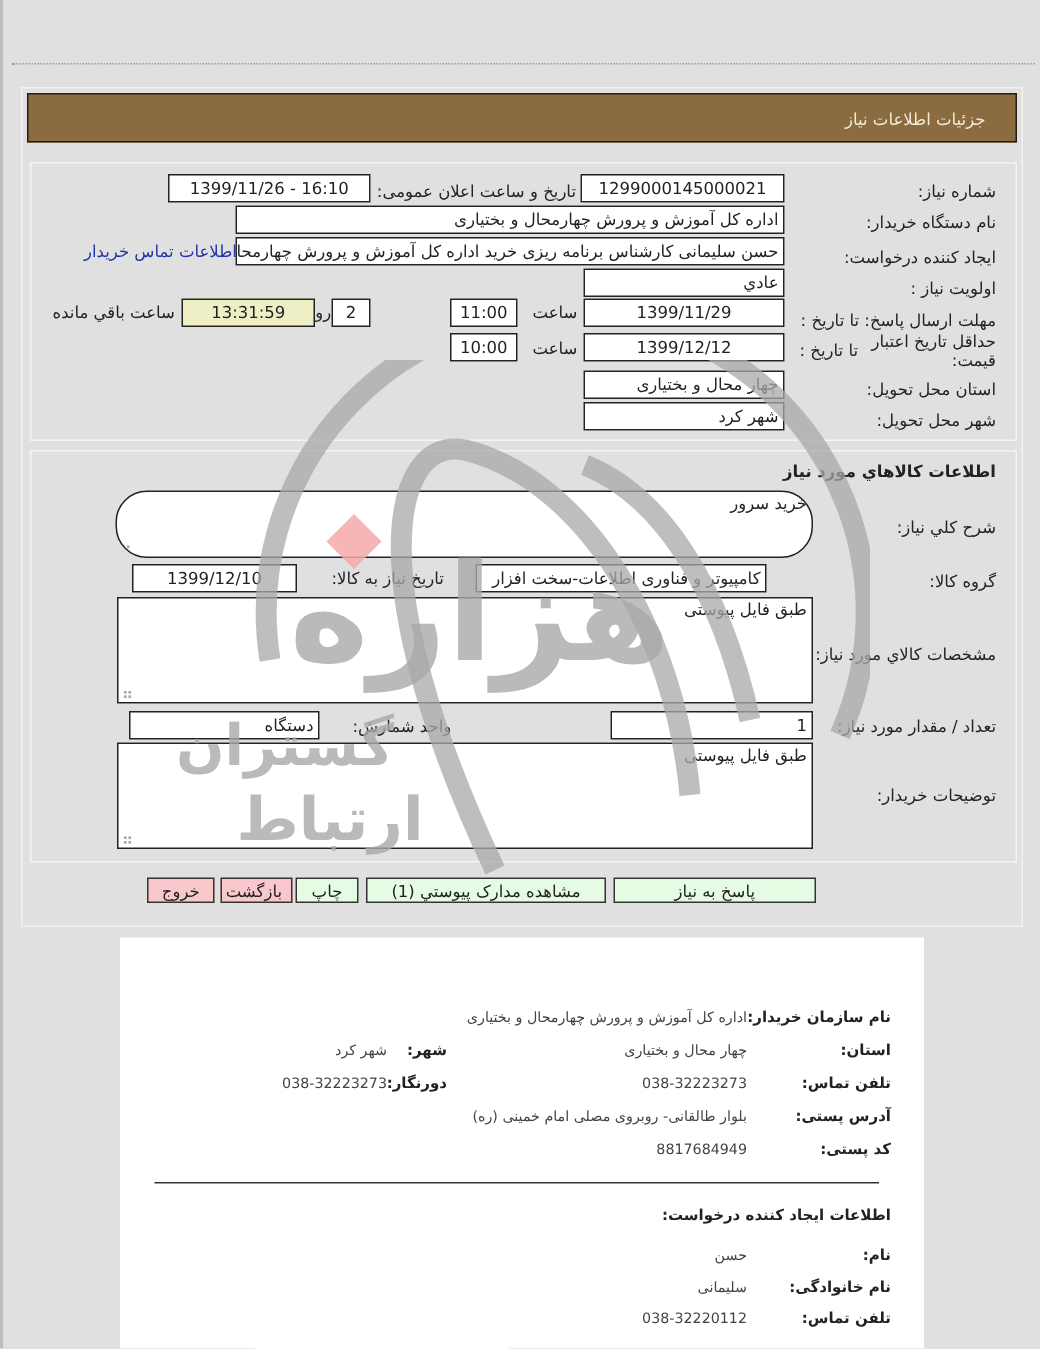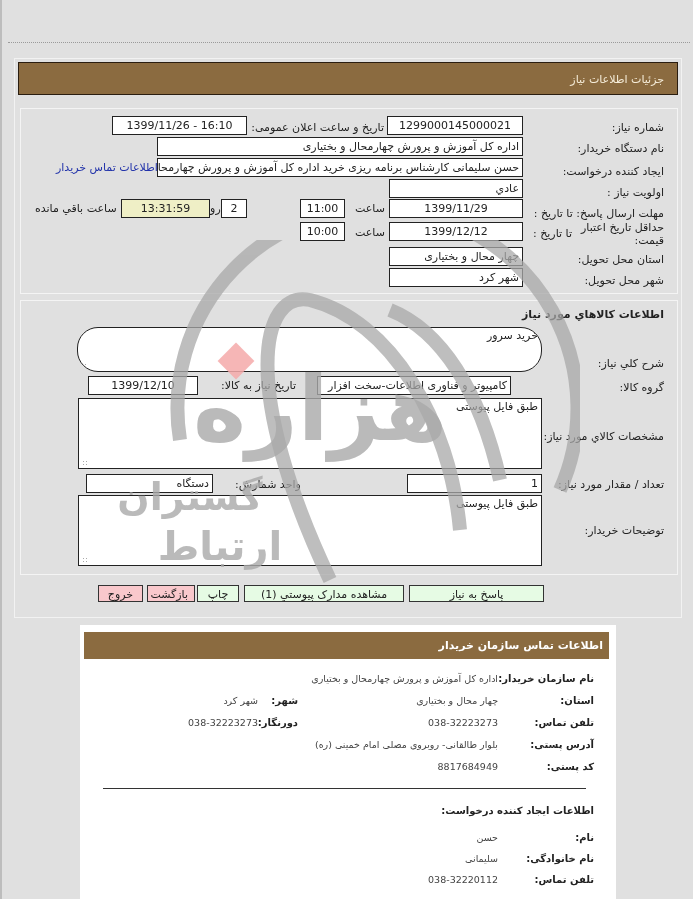--- a/index.html
+++ b/index.html
@@ -11,21 +11,21 @@
     font-size: 11px; color: #222;
     direction: rtl;
   }
   .left-rule { position: absolute; left: 0; top: 0; width: 2px; height: 899px; background: #bdbdbd; }
   .dotted-sep { position: absolute; left: 8px; right: 3px; top: 42px; border-top: 1px dotted #9a9a9a; }
 
   .panel-outer { position: absolute; left: 14px; top: 58px; width: 668px; height: 560px; border: 1px solid #f2f2f2; }
   .title-bar {
     position: absolute; left: 18px; top: 62px; width: 660px; height: 33px;
     background: #8b6b40; border: 1px solid #2a1d10;
-    color: #f5ecd8; font-size: 11px; line-height: 33px; padding-right: 13px;
+    color: #f5ecd8; font-size: 11px; line-height: 33px; padding-right: 20px;
   }
 
   .box { position: absolute; border: 1px solid #f4f4f4; }
   .box1 { left: 20px; top: 108px; width: 658px; height: 186px; }
   .box2 { left: 20px; top: 300px; width: 658px; height: 275px; }
 
   .lbl { position: absolute; white-space: nowrap; font-size: 11px; color: #222; }
   .bold { font-weight: bold; }
   .fld {
     position: absolute; height: 19px; background: #fff; border: 1px solid #222;
@@ -109,21 +109,21 @@
 <div class="lbl" style="right:29px; top:253px;">استان محل تحویل:</div>
 <div class="fld" style="left:389px; top:247px; width:134px;">چهار محال و بختیاری</div>
 
 <div class="lbl" style="right:29px; top:274px;">شهر محل تحویل:</div>
 <div class="fld" style="left:389px; top:268px; width:134px;">شهر کرد</div>
 
 <div class="box box2"></div>
 
 <div class="lbl bold" style="right:29px; top:308px;">اطلاعات کالاهاي مورد نياز</div>
 
-<div class="lbl" style="right:29px; top:345px;margin-top:12px;">شرح کلي نياز:</div>
+<div class="lbl" style="right:29px; top:345px;">شرح کلي نياز:</div>
 <div class="ta" style="left:77px; top:327px; width:465px; height:45px;border-radius:21px;"><span>خرید سرور</span><span class="resize"></span></div>
 
 <div class="lbl" style="right:29px; top:381px;">گروه کالا:</div>
 <div class="fld" style="left:317px; top:376px; width:194px;">کامپیوتر و فناوری اطلاعات-سخت افزار</div>
 <div class="lbl" style="left:221px; top:379px;">تاریخ نیاز به کالا:</div>
 <div class="fld center ltr" style="left:88px; top:376px; width:110px;">1399/12/10</div>
 
 <div class="lbl" style="right:29px; top:430px;">مشخصات کالاي مورد نياز:</div>
 <div class="ta" style="left:78px; top:398px; width:464px; height:71px;"><span>طبق فایل  پیوستی</span><span class="resize"></span></div>
 
@@ -149,21 +149,20 @@
   <rect x="163" y="108" width="26" height="26" fill="#f4a9a9" opacity="0.85" transform="rotate(45 176 121)"></rect>
 </svg>
 
 <button class="btn green" style="left:409px; width:135px;">پاسخ به نیاز</button>
 <button class="btn green" style="left:244px; width:160px;">مشاهده مدارک پیوستي (1)</button>
 <button class="btn green" style="left:197px; width:42px;">چاپ</button>
 <button class="btn pink" style="left:147px; width:48px;">بازگشت</button>
 <button class="btn pink" style="left:98px; width:45px;">خروج</button>
 
 <div class="card">
-  <div class="card-bar">اطلاعات تماس سازمان خریدار</div>
 
   <div class="c-lbl" style="right:22px; top:48px;">نام سازمان خریدار:</div>
   <div class="c-val" style="right:118px; top:48px;">اداره کل آموزش و پرورش چهارمحال و بختیاری</div>
 
   <div class="c-lbl" style="right:22px; top:70px;">استان:</div>
   <div class="c-val" style="right:118px; top:70px;">چهار محال و بختیاری</div>
   <div class="c-lbl" style="right:318px; top:70px;">شهر:</div>
   <div class="c-val" style="right:358px; top:70px;">شهر کرد</div>
 
   <div class="c-lbl" style="right:22px; top:92px;">تلفن تماس:</div>

